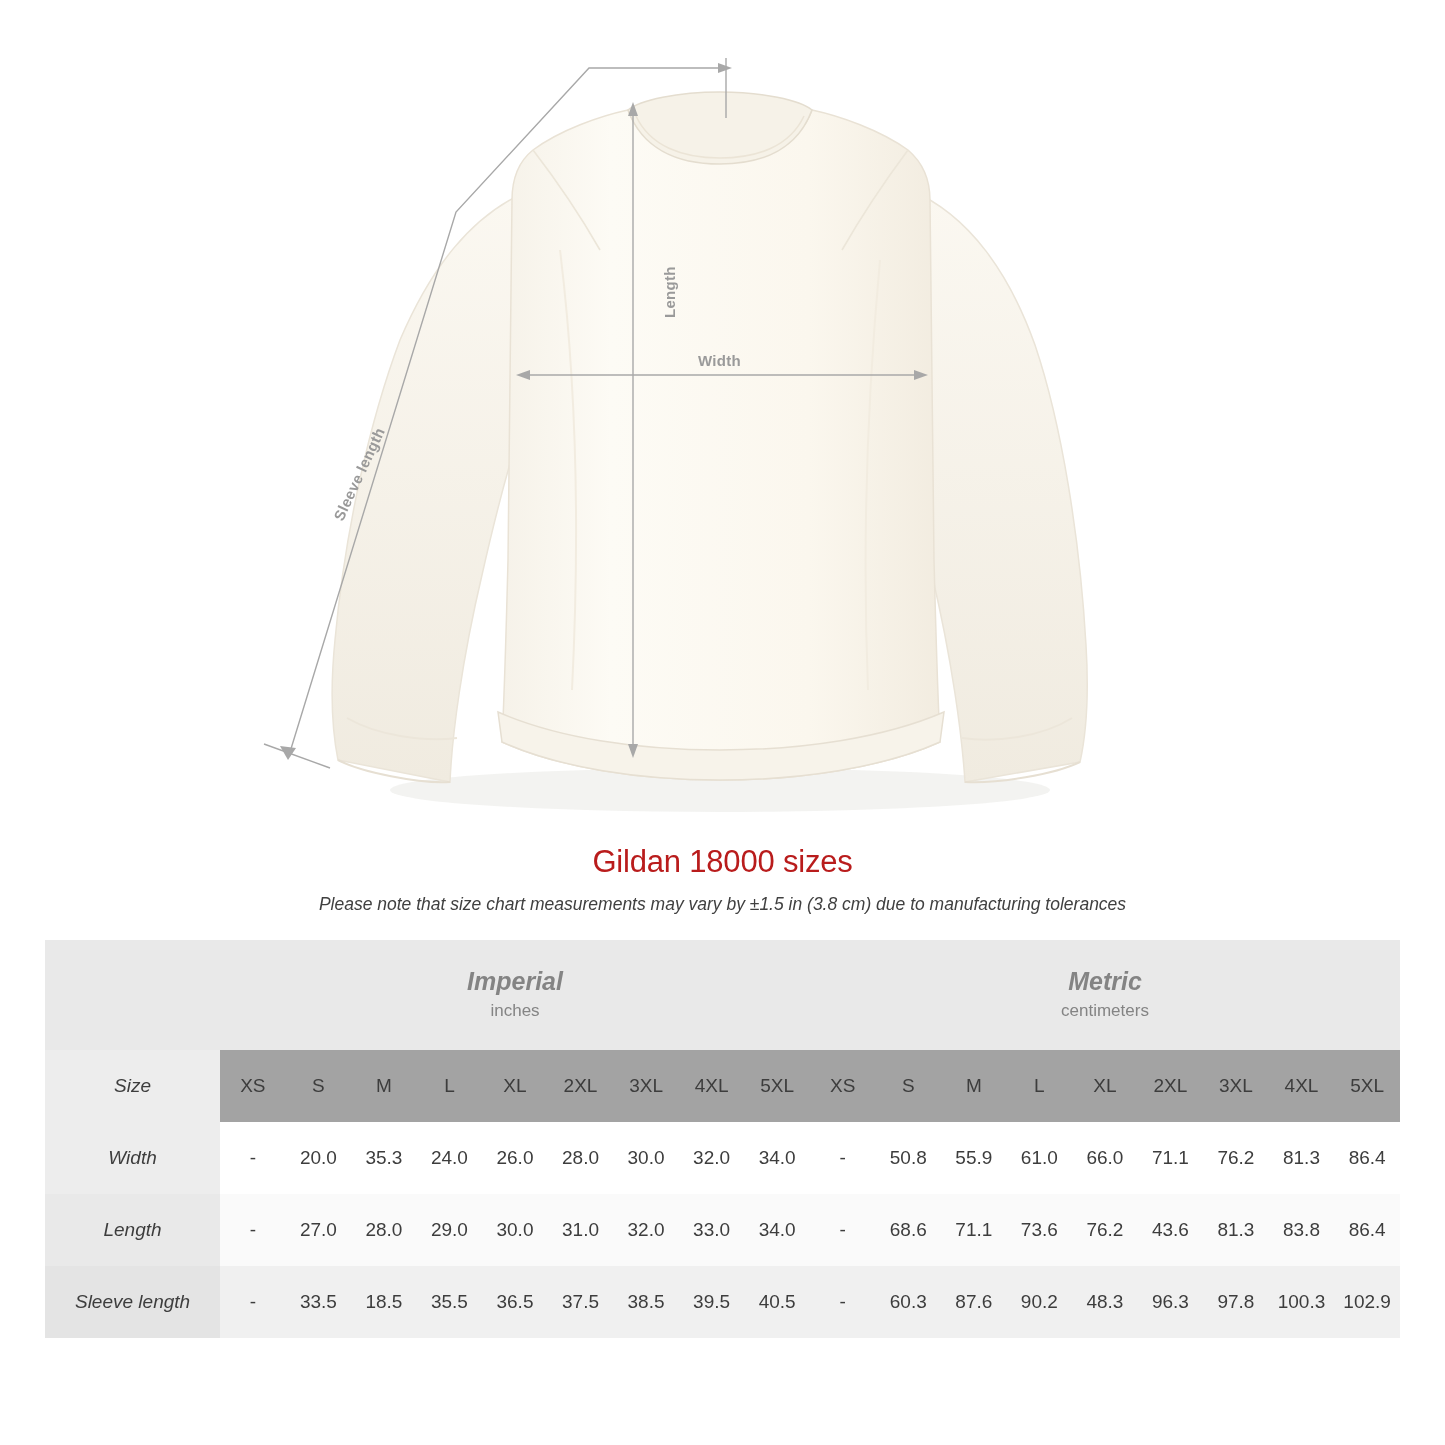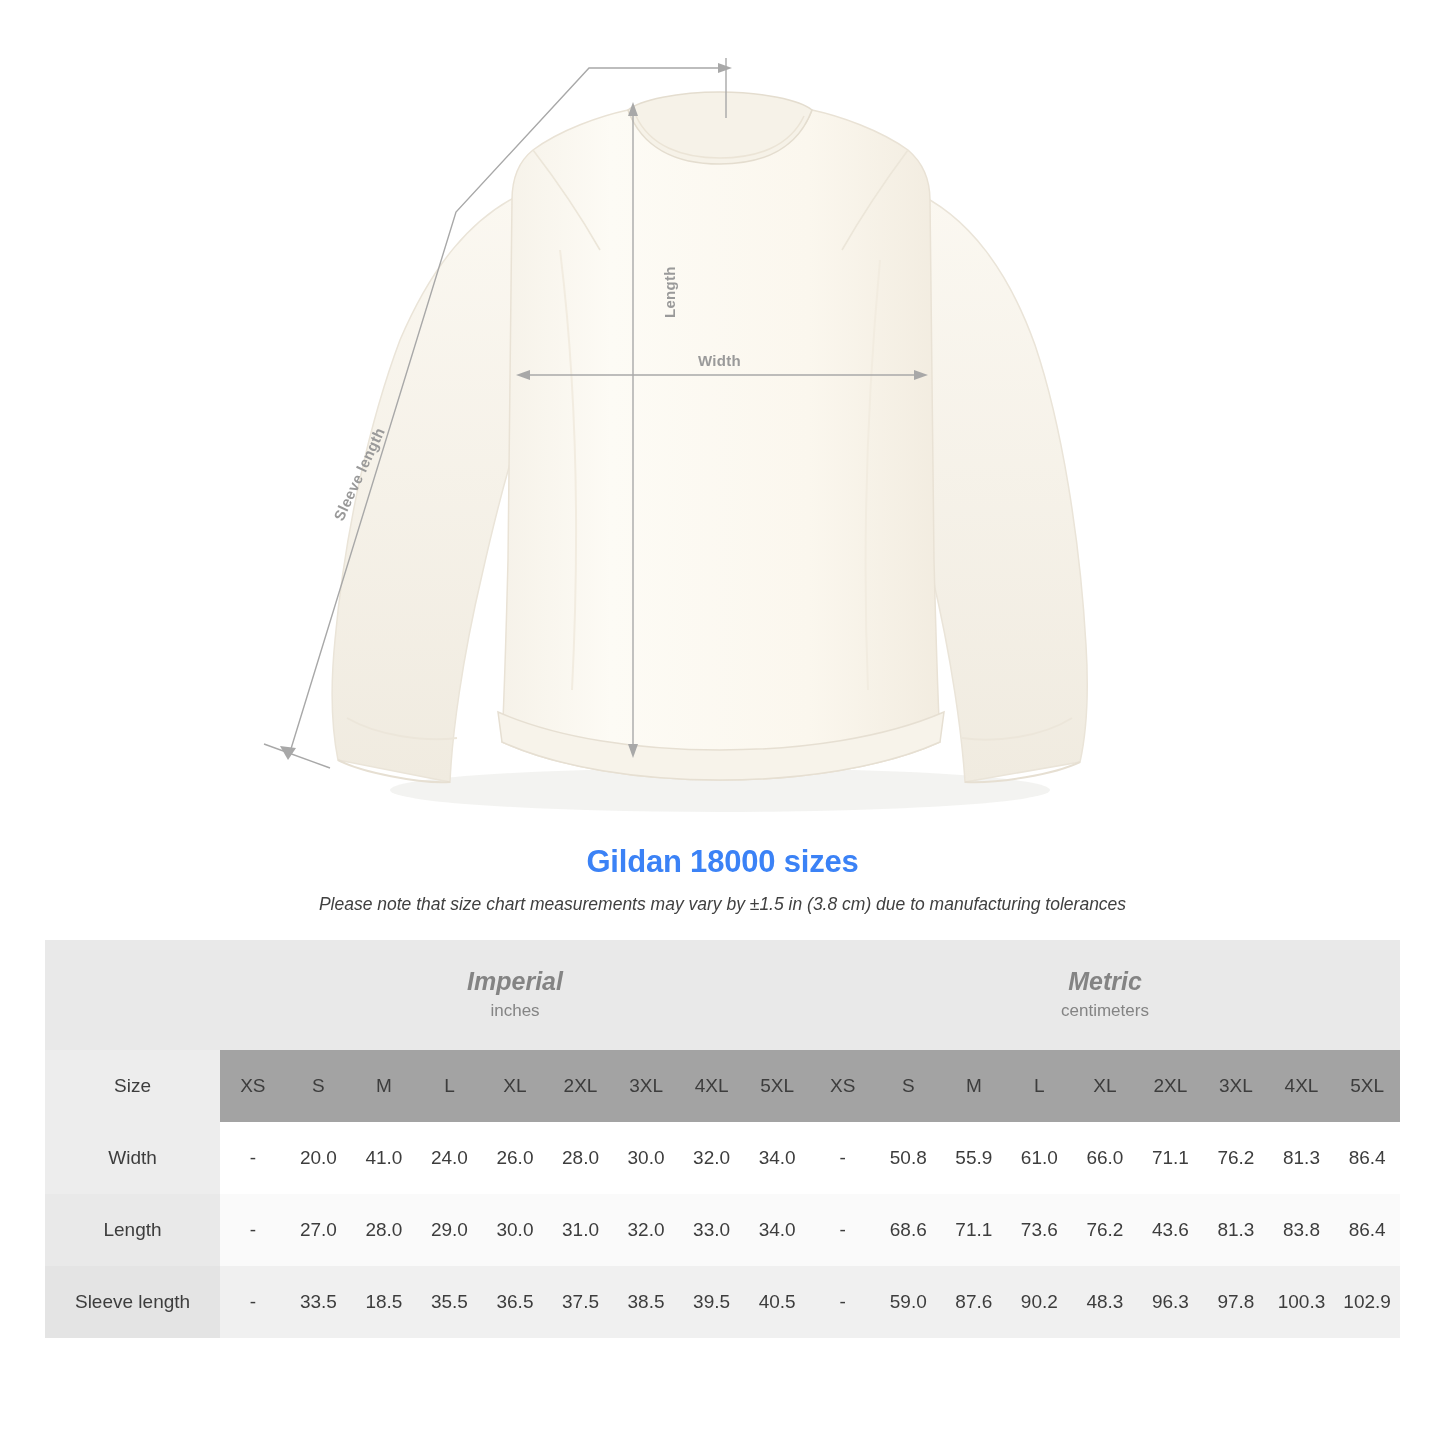--- a/index.html
+++ b/index.html
@@ -46,22 +46,22 @@
     transform-origin: left top;
   }
 
   
   .title-block {
     text-align: center;
     margin-top: 14px;
   }
   .chart-title {
     font-size: 31px;
-    font-weight: bold;
-    color: #3b82f6;
+    font-weight: normal;
+    color: #b91c1c;
     letter-spacing: -0.2px;
     text-align: center;
   }
   .chart-note {
     margin-top: 14px;
     font-size: 17.5px;
     font-style: italic;
     color: #404040;
   }
 
@@ -97,20 +97,21 @@
   }
   .unit-sub {
     font-size: 17px;
     color: #848484;
     line-height: 1.6;
   }
   .row-head {
     font-weight: bold;
     font-size: 19.5px;
     color: #3d3d3d;
+    font-style: italic;
   }
   .hdr-row td {
     background: #a3a3a3;
     font-size: 19.5px;
   }
   .hdr-row td.row-head {
     background: #ededed;
   }
   .body-row-a td { background: #ffffff; }
   .body-row-b td { background: #fafafa; }
@@ -255,21 +256,21 @@
       <td>2XL</td>
       <td>3XL</td>
       <td>4XL</td>
       <td>5XL</td>
     </tr>
 
     <tr class="body-row-a">
       <td class="row-head">Width</td>
       <td>-</td>
       <td>20.0</td>
-      <td>41.0</td>
+      <td>35.3</td>
       <td>24.0</td>
       <td>26.0</td>
       <td>28.0</td>
       <td>30.0</td>
       <td>32.0</td>
       <td>34.0</td>
       <td>-</td>
       <td>50.8</td>
       <td>55.9</td>
       <td>61.0</td>
@@ -307,21 +308,21 @@
       <td>-</td>
       <td>33.5</td>
       <td>18.5</td>
       <td>35.5</td>
       <td>36.5</td>
       <td>37.5</td>
       <td>38.5</td>
       <td>39.5</td>
       <td>40.5</td>
       <td>-</td>
-      <td>59.0</td>
+      <td>60.3</td>
       <td>87.6</td>
       <td>90.2</td>
       <td>48.3</td>
       <td>96.3</td>
       <td>97.8</td>
       <td>100.3</td>
       <td>102.9</td>
     </tr>
   </tbody>
     </table>

